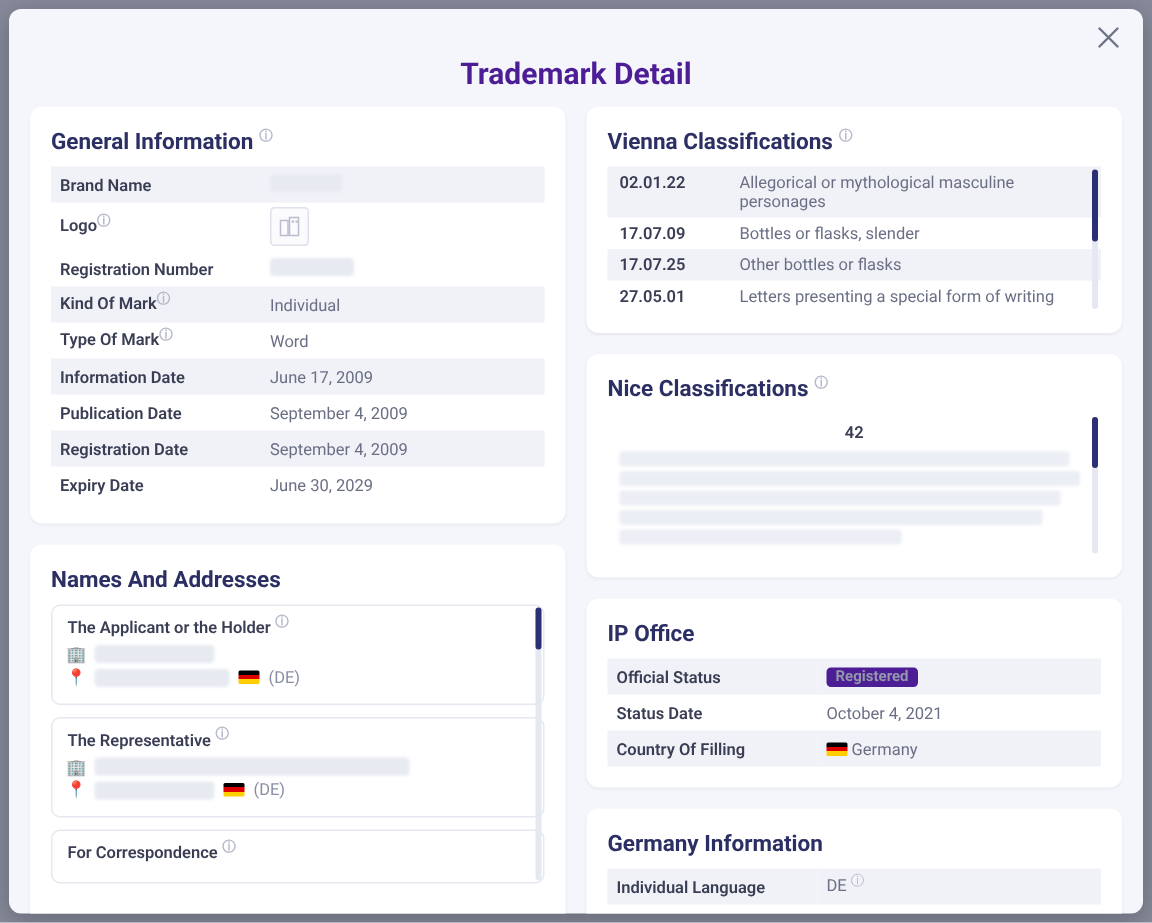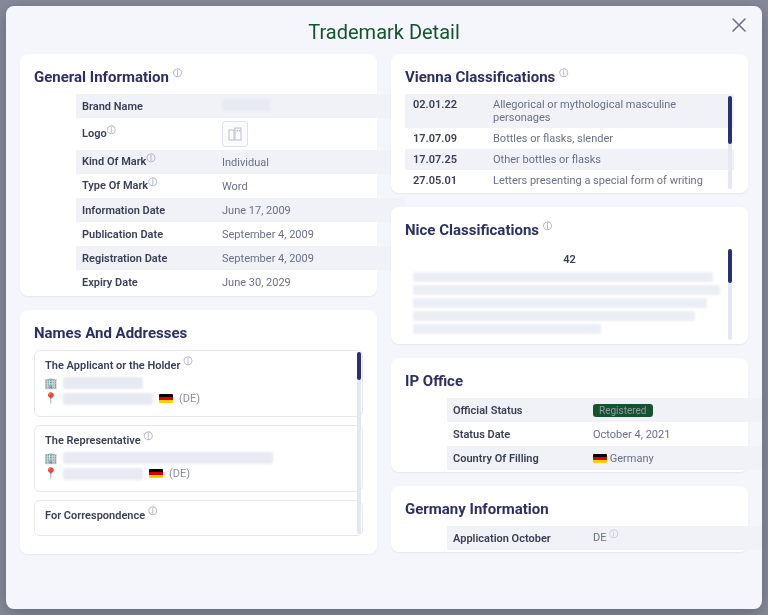--- a/index.html
+++ b/index.html
@@ -25,53 +25,53 @@
   }
   .close {
     position: absolute;
     top: 8px; right: 12px;
     width: 22px; height: 22px;
     display:flex;align-items:center;justify-content:center;
     color:#6d7386; cursor:pointer;
   }
   h1.page-title {
     margin: 0;
-    padding: 14px 0 10px;
+    padding: 31px 0 10px;
     text-align: center;
     font-size: 20px;
-    font-weight: 400;
-    color: #14532d;
+    font-weight: 700;
+    color: #4c1d95;
   }
   .cols {
     display: flex;
     gap: 14px;
     padding: 0 14px 14px;
   }
   .col { flex: 1; display:flex; flex-direction:column; gap:14px; }
   .card {
     background: #ffffff;
     border-radius: 8px;
-    padding: 14px 14px 2px;
+    padding: 14px 14px 14px;
     box-shadow: 0 1px 2px rgba(20,22,40,.06);
   }
   .card h2 {
     margin: 0 0 8px;
     font-size: 15px;
     font-weight: 700;
     color: #2b2f63;
     display:flex;align-items:center;gap:4px;
   }
   .info-sup {
     font-size: 9px;
     color: #b5b8c9;
     position: relative;
     top: -4px;
   }
   
-  .kv { width:100%; border-collapse: collapse; margin-left: 42px; }
+  .kv { width:100%; border-collapse: collapse; }
   .kv tr { height: 24px; }
   .kv tr.stripe { background: #f0f2f8; }
   .kv td { padding: 3px 6px; vertical-align: middle; }
   .kv td.k { width: 140px; font-size: 11px; color:#3a3e54; font-weight:600; }
   .kv td.v { font-size: 11px; color:#6a6f85; }
   .blur {
     display:inline-block;
     background: #e8eaf2;
     border-radius:3px;
     height:12px;
@@ -97,21 +97,21 @@
   .nice-body { position:relative; padding:6px 8px 8px; }
   .nice-code{font-size:11px;font-weight:600;color:#3a3e54;margin-bottom:6px;text-align:center;}
   .nice-text{display:flex;flex-direction:column;gap:3px;}
   .nice-text span{height:10px;background:#eceef5;border-radius:2px;filter:blur(1px);}
   
   .na-box{border:1px solid #e6e8f1;border-radius:6px;padding:8px 10px;margin-bottom:8px;position:relative;}
   .na-title{font-size:11px;font-weight:600;color:#3a3e54;display:flex;align-items:center;gap:3px;margin-bottom:5px;}
   .na-line{display:flex;align-items:center;gap:6px;font-size:11px;color:#8b8fa6;margin:3px 0;}
   .na-line .mini-icon{width:12px;height:12px;display:inline-flex;align-items:center;justify-content:center;color:#b5b8c9;}
   .flag-de{display:inline-block;width:14px;height:9px;background:linear-gradient(#000 0 33%,#dd0000 33% 66%,#ffce00 66% 100%);border-radius:1px;vertical-align:middle;}
-  .pill{display:inline-block;background:#14532d;color:#9497ab;font-size:10px;padding:1px 6px;border-radius:3px;}
+  .pill{display:inline-block;background:#4c1d95;color:#9497ab;font-size:10px;padding:1px 6px;border-radius:3px;font-weight:bold;}
   
   .na-wrap{position:relative;}
 </style>
 </head>
 <body>
 
 <div class="modal">
 
   <div class="close">
     <svg width="14" height="14" viewBox="0 0 14 14">
@@ -138,20 +138,24 @@
           <tr>
                 <td class="k"><span>Logo</span><span class="info-sup">ⓘ</span></td>
                 <td class="v"><span class="logo-ph">
                     <svg width="16" height="16" viewBox="0 0 16 16" fill="none">
                       <rect x="2" y="4" width="5" height="10" stroke="#b9bdd0"></rect>
                       <rect x="8" y="2" width="6" height="12" stroke="#b9bdd0"></rect>
                       <rect x="9.5" y="4" width="1.5" height="1.5" fill="#b9bdd0"></rect>
                       <rect x="12" y="4" width="1.5" height="1.5" fill="#b9bdd0"></rect>
                     </svg>
                   </span></td>
+              </tr>
+          <tr>
+                <td class="k"><span>Registration Number</span></td>
+                <td class="v"><span class="blur" style="width:56px"></span></td>
               </tr>
           <tr class="stripe">
                 <td class="k"><span>Kind Of Mark</span><span class="info-sup">ⓘ</span></td>
                 <td class="v"><span>Individual</span></td>
               </tr>
           <tr>
                 <td class="k"><span>Type Of Mark</span><span class="info-sup">ⓘ</span></td>
                 <td class="v"><span>Word</span></td>
               </tr>
           <tr class="stripe">
@@ -295,21 +299,21 @@
           </table>
       </div>
 
       <div class="card">
         <h2>
             <span>Germany Information</span>
           </h2>
         <table class="kv">
           <tbody>
               <tr class="stripe">
-                <td class="k"><span>Application October</span></td>
+                <td class="k"><span>Individual Language</span></td>
                 <td class="v"><span>DE</span> <span class="info-sup">ⓘ</span></td>
               </tr>
         </tbody>
           </table>
       </div>
     </div>
   </div>
 </div>
 
 </body></html>

